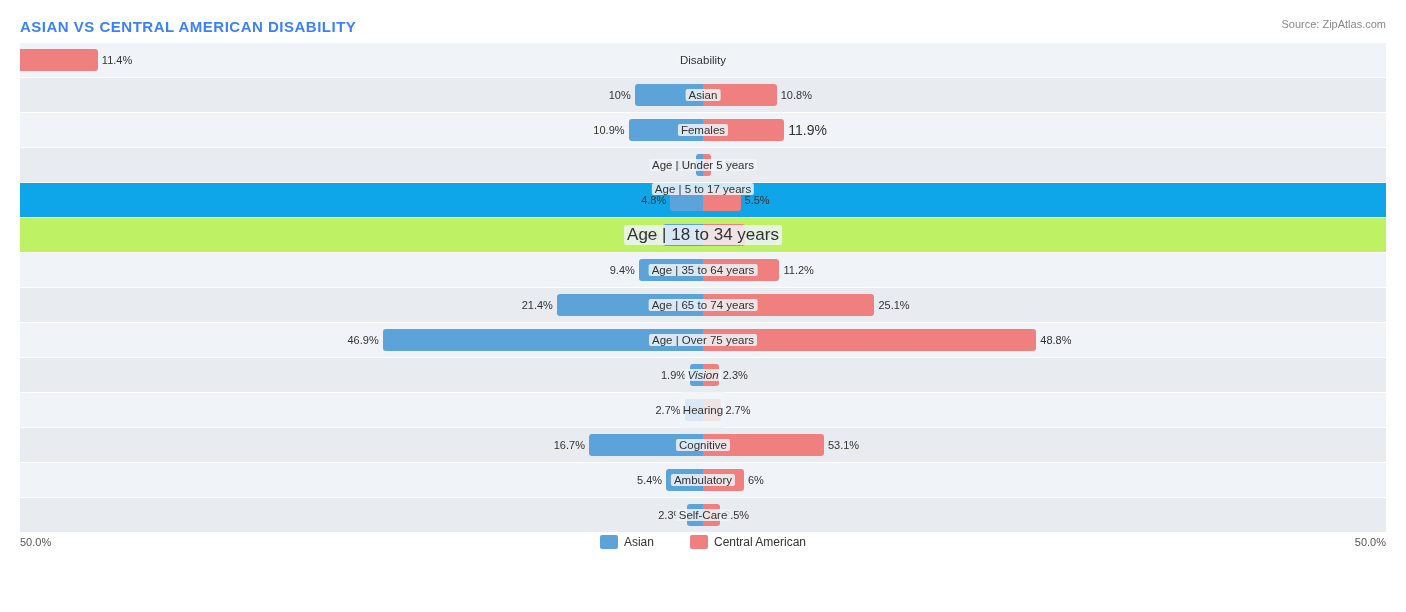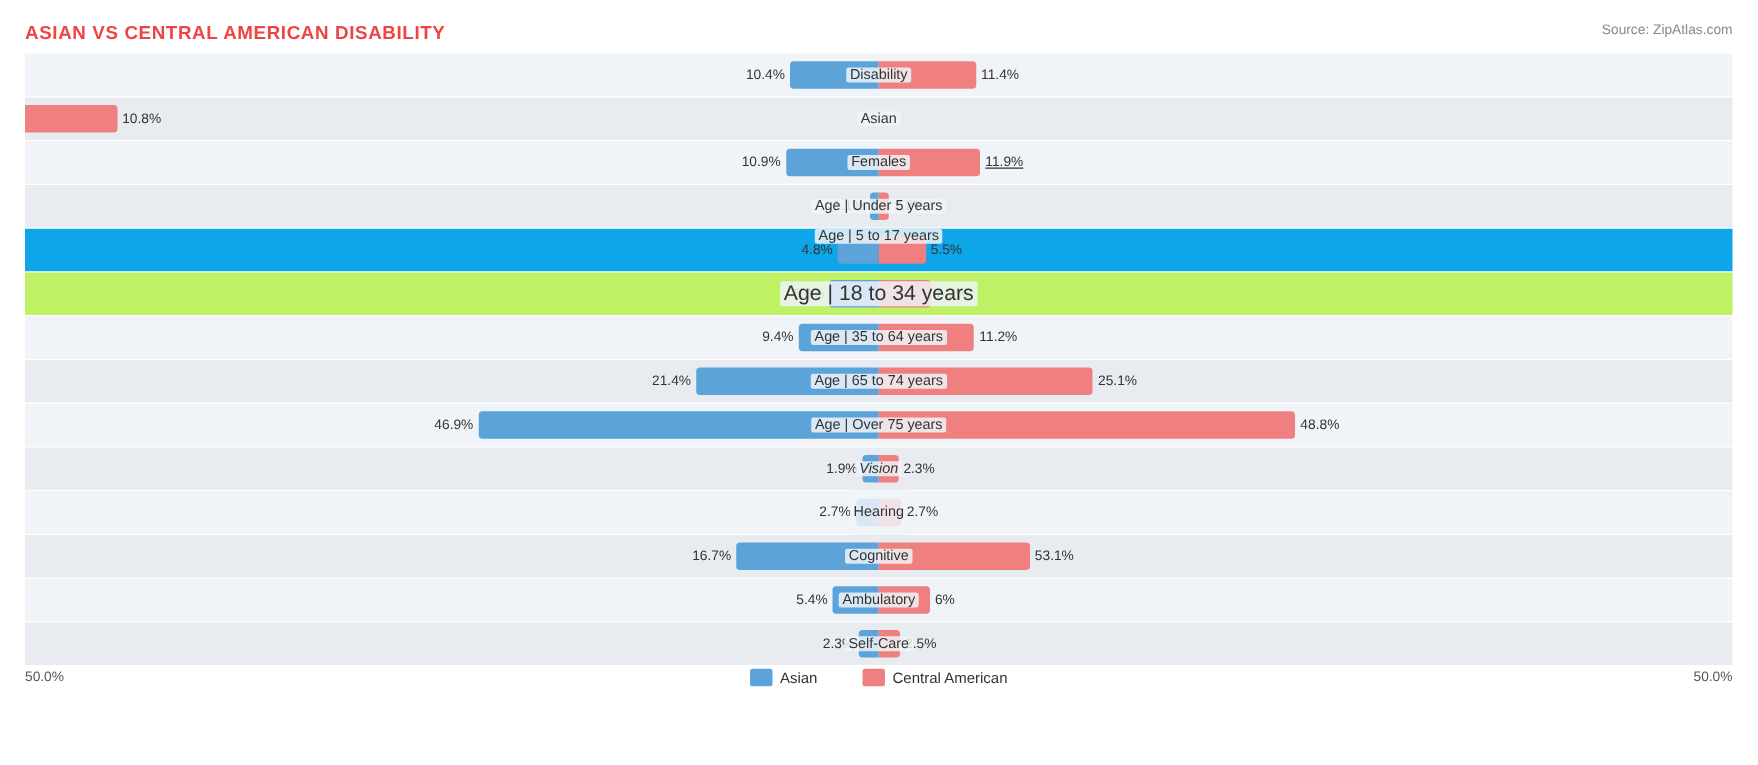--- a/index.html
+++ b/index.html
@@ -12,21 +12,21 @@
     }
     .chart-container {
       width: 1406px;
       height: 612px;
       padding: 18px 20px 30px 20px;
       position: relative;
     }
     .chart-title {
       font-size: 15px;
       font-weight: bold;
-      color: #ef4444;
+      color: #3b82f6;
       text-transform: uppercase;
       letter-spacing: 0.5px;
       margin-bottom: 8px;
     }
     .source {
       position: absolute;
       top: 18px;
       right: 20px;
       font-size: 11px;
       color: #888;
@@ -99,46 +99,46 @@
   </style>
 </head>
 <body>
 
 <div class="chart-container">
   <div class="chart-title">ASIAN VS CENTRAL AMERICAN DISABILITY</div>
   <div class="source">Source: ZipAtlas.com</div>
 
   <div class="rows-container" id="rows-container">
   <div class="bar-row" style="display: flex; align-items: center; height: 34px; position: relative; background: rgb(240, 244, 248);">
-      <div style="width:50%;height:100%;display:flex;align-items:center;justify-content:flex-end;position:relative;">
-        <div class="bar-blue" style="width:10.4%;right:0;height:22px;background:#5ba3d9;border-radius:3px 0 0 3px;position:absolute;"></div>
-        <span style="position:absolute;right:calc(10.4% + 4px);font-size:11px;color:#333;white-space:nowrap;z-index:10;">10.4%</span>
-      </div>
       <div style="position:absolute;left:50%;transform:translateX(-50%);font-size:11.5px;color:#333;white-space:nowrap;z-index:20;background:rgba(240,244,248,0.85);padding:0 3px;border-radius:2px;">Disability</div>
       <div style="width:50%;height:100%;display:flex;align-items:center;justify-content:flex-start;position:relative;">
         <div class="bar-pink" style="width:11.4%;left:0;height:22px;background:#f08080;border-radius:0 3px 3px 0;position:absolute;"></div>
         <span style="position:absolute;left:calc(11.4% + 4px);font-size:11px;color:#333;white-space:nowrap;z-index:10;">11.4%</span>
       </div>
     </div>
       <div class="bar-row" style="display: flex; align-items: center; height: 34px; position: relative; background: rgb(232, 236, 240);">
+      <div style="width:50%;height:100%;display:flex;align-items:center;justify-content:flex-end;position:relative;">
+        <div class="bar-blue" style="width:10%;right:0;height:22px;background:#5ba3d9;border-radius:3px 0 0 3px;position:absolute;"></div>
+        <span style="position:absolute;right:calc(10% + 4px);font-size:11px;color:#333;white-space:nowrap;z-index:10;">10%</span>
+      </div>
       <div style="position:absolute;left:50%;transform:translateX(-50%);font-size:11.5px;color:#333;white-space:nowrap;z-index:20;background:rgba(240,244,248,0.85);padding:0 3px;border-radius:2px;">Asian</div>
       <div style="width:50%;height:100%;display:flex;align-items:center;justify-content:flex-start;position:relative;">
         <div class="bar-pink" style="width:10.8%;left:0;height:22px;background:#f08080;border-radius:0 3px 3px 0;position:absolute;"></div>
         <span style="position:absolute;left:calc(10.8% + 4px);font-size:11px;color:#333;white-space:nowrap;z-index:10;">10.8%</span>
       </div>
     </div>
       <div class="bar-row" style="display: flex; align-items: center; height: 34px; position: relative; background: rgb(240, 244, 248);">
       <div style="width:50%;height:100%;display:flex;align-items:center;justify-content:flex-end;position:relative;">
         <div class="bar-blue" style="width:10.9%;right:0;height:22px;background:#5ba3d9;border-radius:3px 0 0 3px;position:absolute;"></div>
         <span style="position:absolute;right:calc(10.9% + 4px);font-size:11px;color:#333;white-space:nowrap;z-index:10;">10.9%</span>
       </div>
       <div style="position:absolute;left:50%;transform:translateX(-50%);font-size:11.5px;color:#333;white-space:nowrap;z-index:20;background:rgba(240,244,248,0.85);padding:0 3px;border-radius:2px;">Females</div>
       <div style="width:50%;height:100%;display:flex;align-items:center;justify-content:flex-start;position:relative;">
         <div class="bar-pink" style="width:11.9%;left:0;height:22px;background:#f08080;border-radius:0 3px 3px 0;position:absolute;"></div>
-        <span style="position:absolute;left:calc(11.9% + 4px);font-size:11px;color:#333;white-space:nowrap;z-index:10;text-decoration:underline;">11.9%</span>
+        <span style="position:absolute;left:calc(11.9% + 4px);font-size:14px;color:#333;white-space:nowrap;z-index:10;">11.9%</span>
       </div>
     </div>
       <div class="bar-row" style="display: flex; align-items: center; height: 34px; position: relative; background: rgb(232, 236, 240);">
       <div style="width:50%;height:100%;display:flex;align-items:center;justify-content:flex-end;position:relative;">
         <div class="bar-blue" style="width:1.1%;right:0;height:22px;background:#5ba3d9;border-radius:3px 0 0 3px;position:absolute;"></div>
         <span style="position:absolute;right:calc(1.1% + 4px);font-size:11px;color:#333;white-space:nowrap;z-index:10;">1.1%</span>
       </div>
       <div style="position:absolute;left:50%;transform:translateX(-50%);font-size:11.5px;color:#333;white-space:nowrap;z-index:20;background:rgba(240,244,248,0.85);padding:0 3px;border-radius:2px;">Age | Under 5 years</div>
       <div style="width:50%;height:100%;display:flex;align-items:center;justify-content:flex-start;position:relative;">
         <div class="bar-pink" style="width:1.2%;left:0;height:22px;background:#f08080;border-radius:0 3px 3px 0;position:absolute;"></div>

